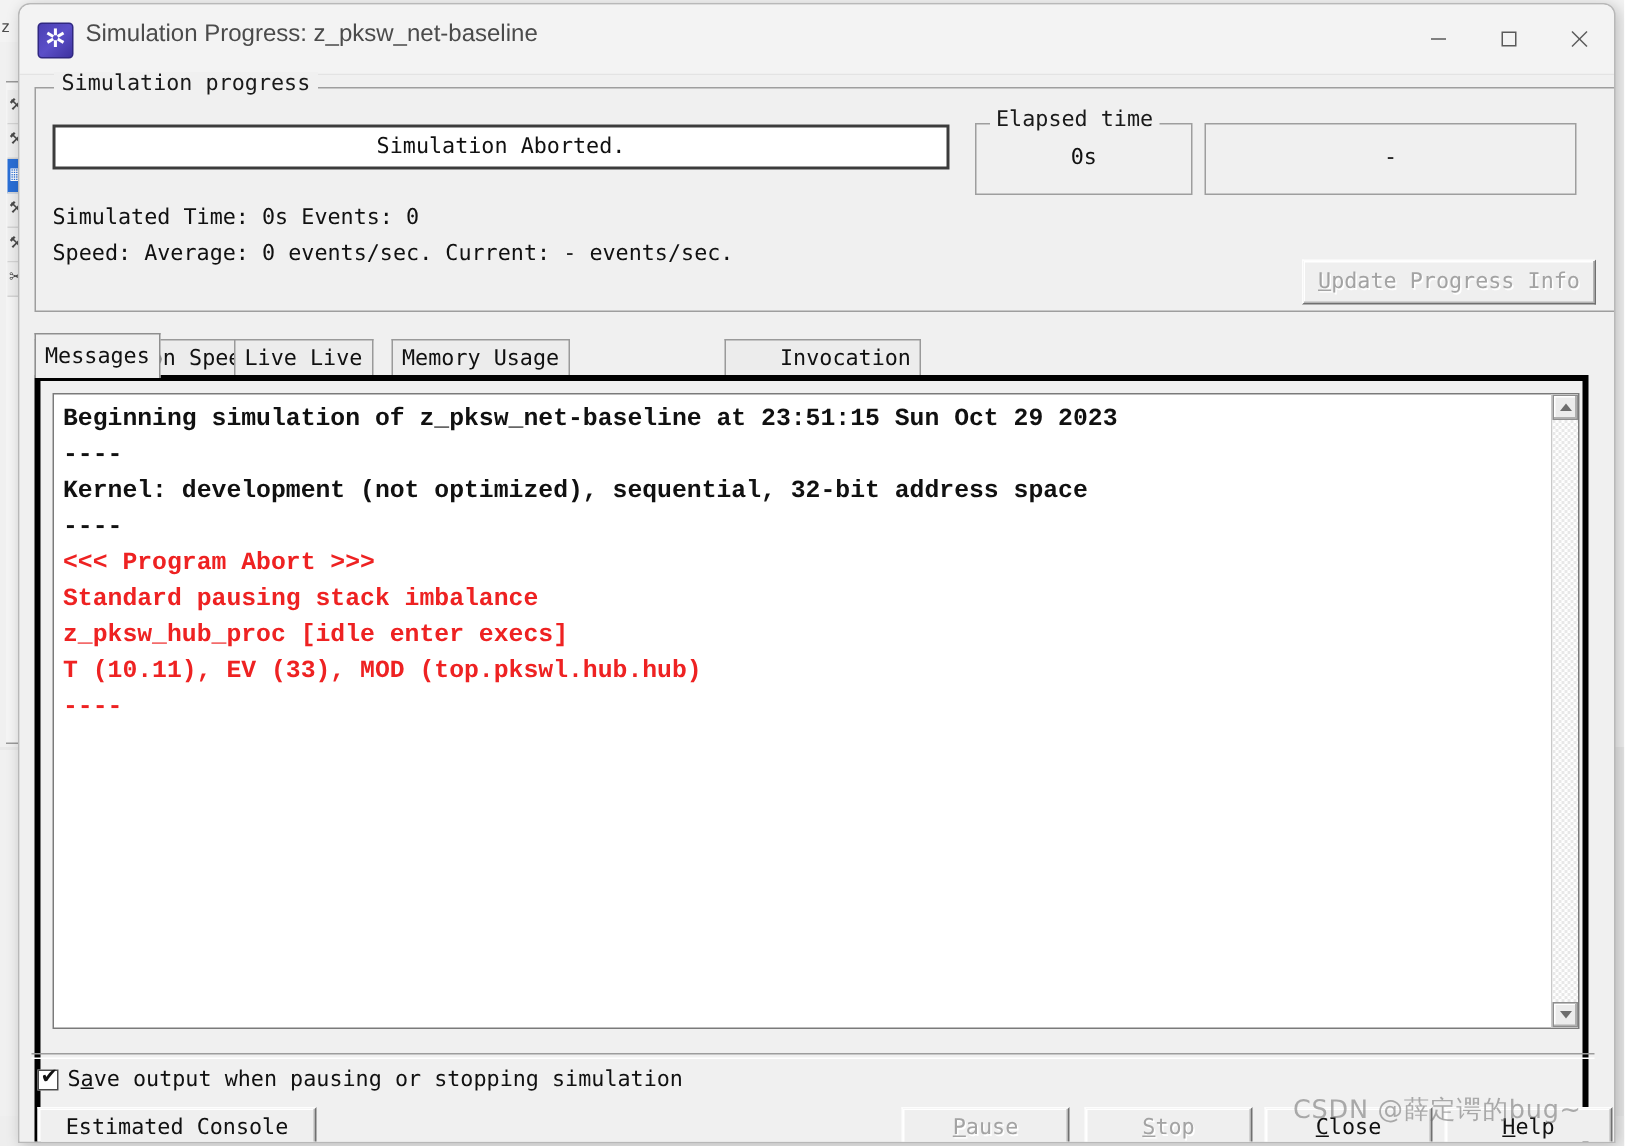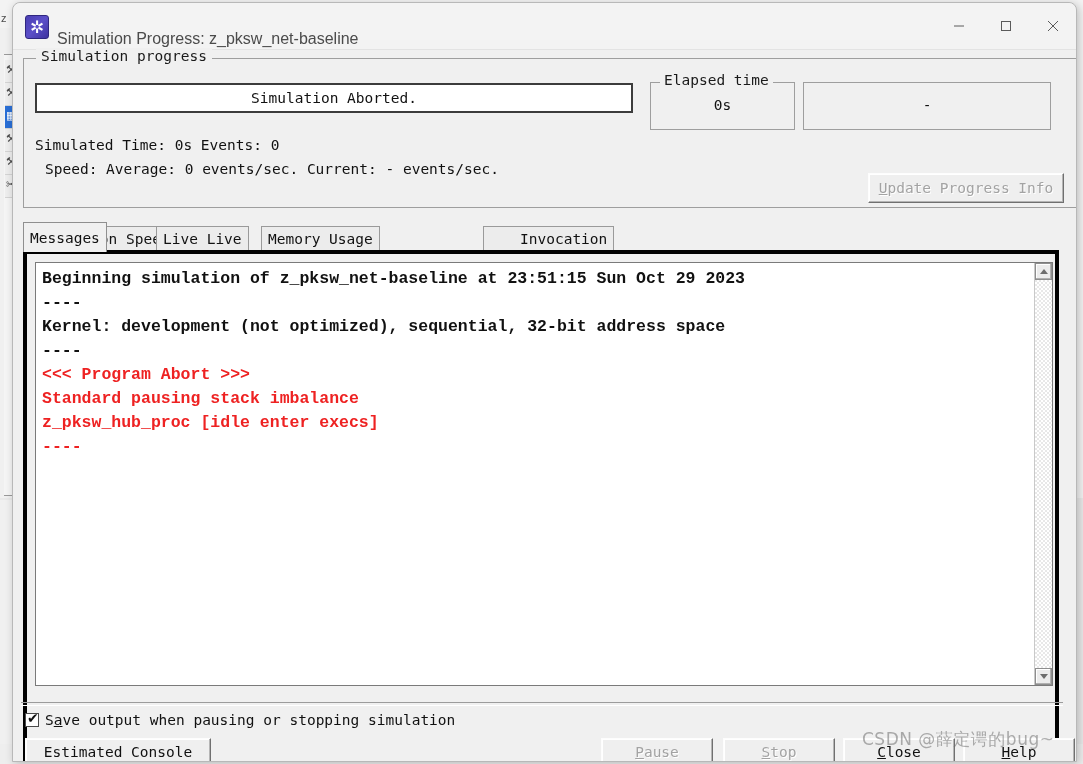--- a/index.html
+++ b/index.html
@@ -130,21 +130,20 @@
     line-height: 1;
     font-family: "DejaVu Sans", sans-serif;
   }
   .title-text {
     position: absolute;
     left: 44px; top: 11px;
     font-family: "Liberation Sans", sans-serif;
     font-size: 16px;
     color: #4b4b4b;
     white-space: nowrap;
-    margin-top: 16px;
   }
   .win-btns {
     position: absolute;
     right: 0; top: 0;
     display: flex;
     height: 46px;
   }
   .win-btn {
     width: 47px;
     height: 46px;
@@ -202,21 +201,21 @@
   }
 
   .stat-line {
     position: absolute;
     font-family: "DejaVu Sans Mono", monospace;
     font-size: 14.5px;
     color: #111111;
     white-space: nowrap;
   }
   .stat-line.l1 { left: 11px; top: 78px; }
-  .stat-line.l2 { left: 21px; top: 102px; }
+  .stat-line.l2 { left: 11px; top: 102px; }
 
   .small-group {
     position: absolute;
     border: 1px solid #9e9e9e;
     height: 46px;
   }
   .small-group .lg {
     position: absolute;
     left: 9px; top: -11px;
     background: #f0f0f0;
@@ -537,20 +536,21 @@
       <div class="tabpanel">
         <div class="textarea">
           <div class="text-lines">
             <div class="line">Beginning simulation of z_pksw_net-baseline at 23:51:15 Sun Oct 29 2023</div>
             <div class="line">----</div>
             <div class="line">Kernel: development (not optimized), sequential, 32-bit address space</div>
             <div class="line">----</div>
             <div class="line red">&lt;&lt;&lt; Program Abort &gt;&gt;&gt;</div>
             <div class="line red">Standard pausing stack imbalance</div>
             <div class="line red">z_pksw_hub_proc [idle enter execs]</div>
+            <div class="line red">T (10.11), EV (33), MOD (top.pkswl.hub.hub)</div>
             <div class="line red">----</div>
           </div>
           <div class="vscroll">
             <div class="arrow up">
                 <i></i>
               </div>
             <div class="track"></div>
             <div class="arrow down">
                 <i></i>
               </div>

